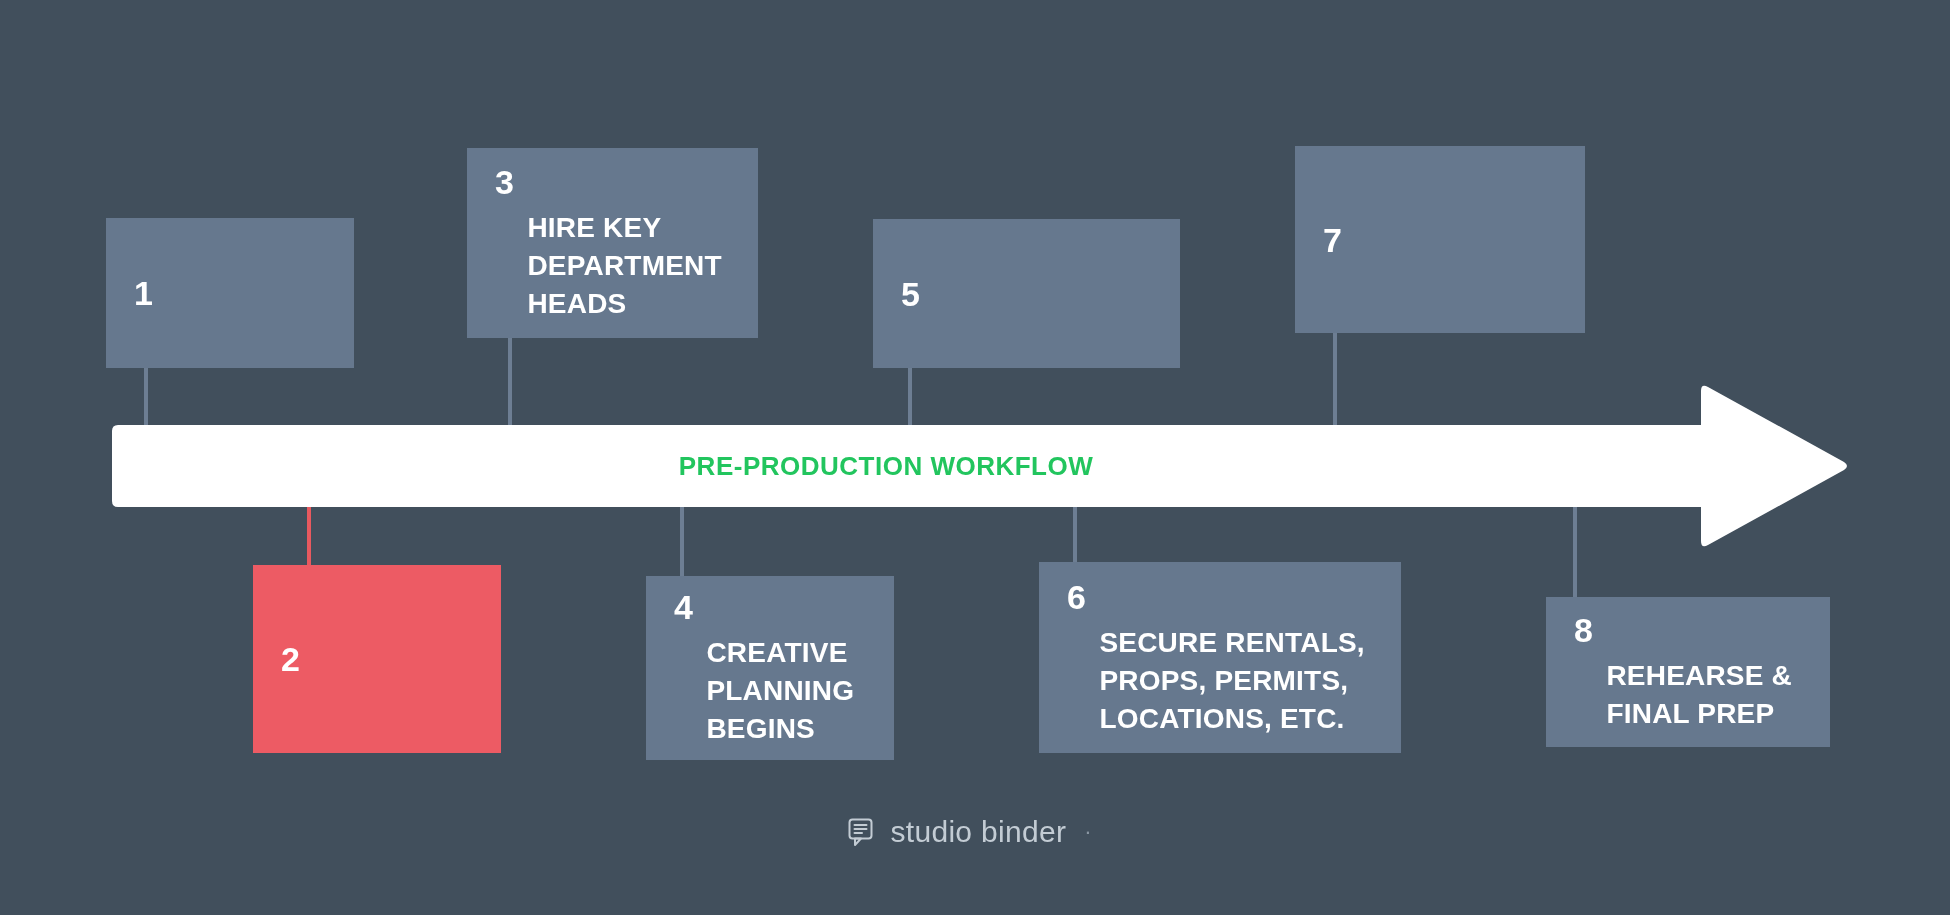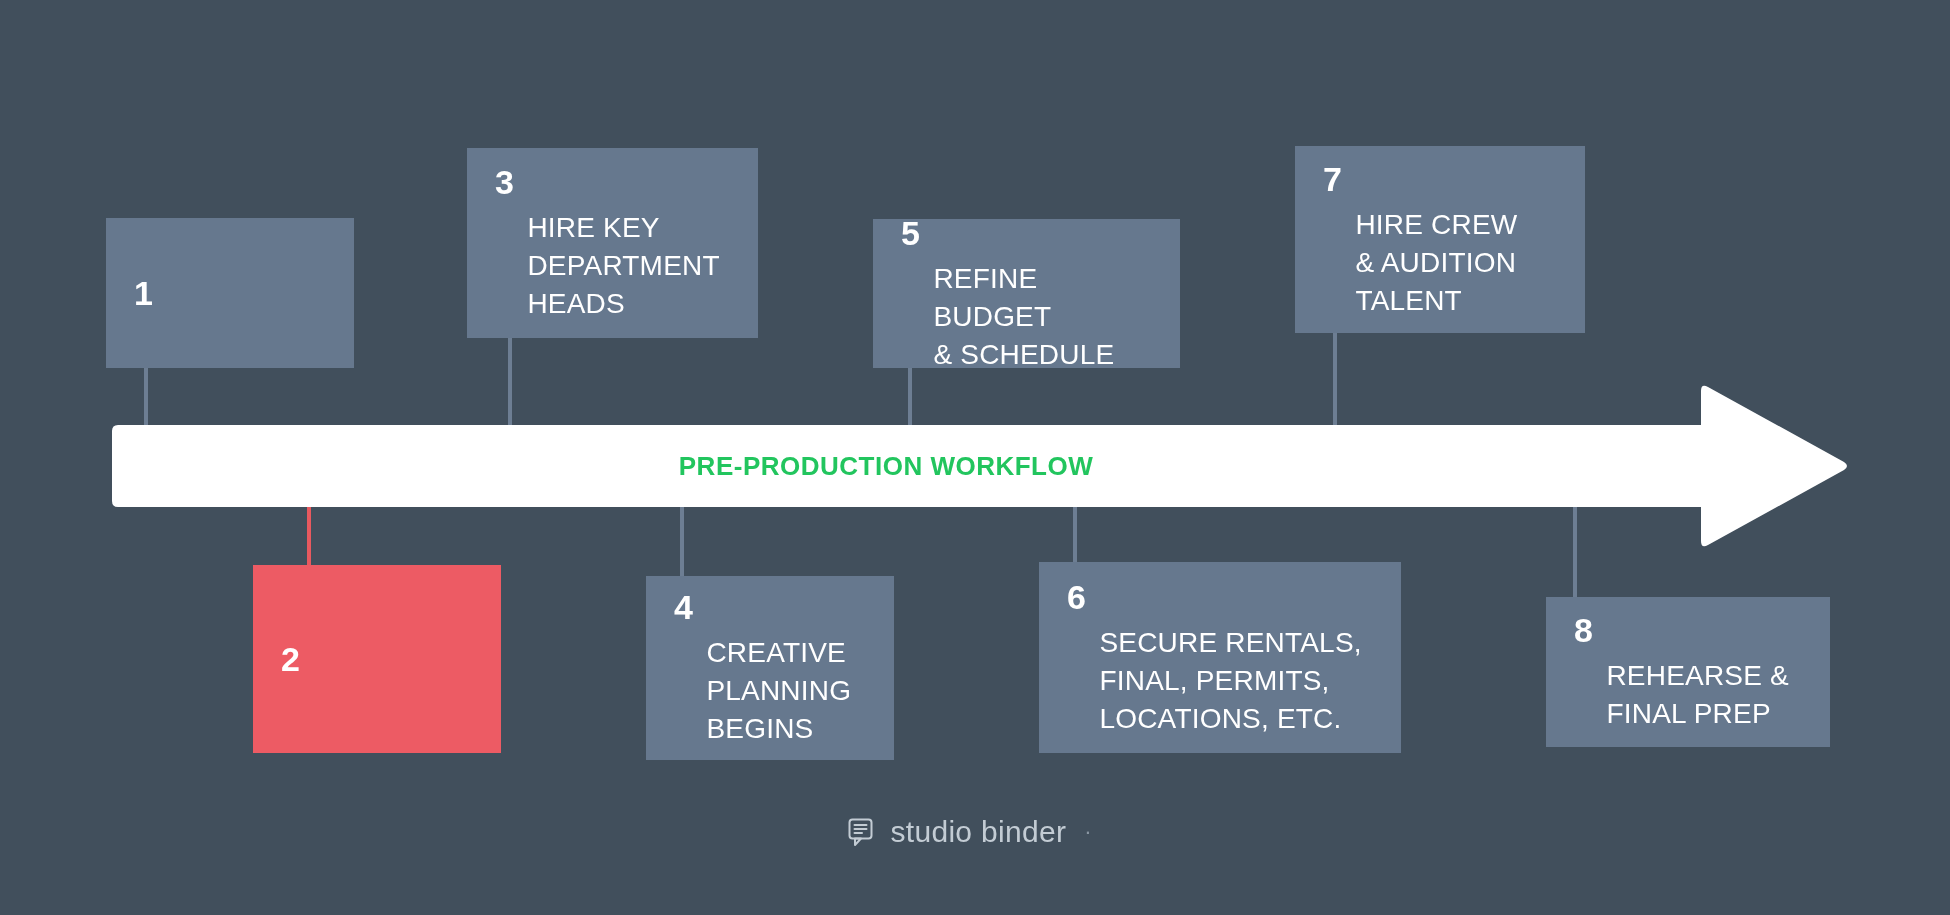--- a/index.html
+++ b/index.html
@@ -50,21 +50,21 @@
     font-size: 34px;
     font-weight: bold;
     color: #ffffff;
     line-height: 38px;
     margin-right: 14px;
     flex: 0 0 auto;
     letter-spacing: -0.5px;
   }
   .step-label {
     font-size: 28px;
-    font-weight: 400;
+    font-weight: 700;
     color: #ffffff;
     line-height: 38px;
     letter-spacing: 0.2px;
     white-space: pre-line;
     margin-top: 46px;
   }
 
   
   #banner-wrap {
     position: absolute;
@@ -153,31 +153,26 @@
       <span class="step-num">3</span>
       <span class="step-label">HIRE KEY
 DEPARTMENT
 HEADS</span>
     </div>
   </div>
 
   <div class="step-box" style="left:873px; top:219px; width:307px; height:149px;">
     <div class="step-inner">
       <span class="step-num">5</span>
-      <span class="step-label">REFINE BUDGET
-&amp; SCHEDULE</span>
     </div>
   </div>
 
   <div class="step-box" style="left:1295px; top:146px; width:290px; height:187px;">
     <div class="step-inner">
       <span class="step-num">7</span>
-      <span class="step-label">HIRE CREW
-&amp; AUDITION
-TALENT</span>
     </div>
   </div>
 
   <div class="step-box accent" style="left:253px; top:565px; width:248px; height:188px;">
     <div class="step-inner">
       <span class="step-num">2</span>
     </div>
   </div>
 
   <div class="step-box" style="left:646px; top:576px; width:248px; height:184px;">
@@ -186,21 +181,21 @@
       <span class="step-label">CREATIVE
 PLANNING
 BEGINS</span>
     </div>
   </div>
 
   <div class="step-box" style="left:1039px; top:562px; width:362px; height:191px;">
     <div class="step-inner">
       <span class="step-num">6</span>
       <span class="step-label">SECURE RENTALS,
-FINAL, PERMITS,
+PROPS, PERMITS,
 LOCATIONS, ETC.</span>
     </div>
   </div>
 
   <div class="step-box" style="left:1546px; top:597px; width:284px; height:150px;">
     <div class="step-inner">
       <span class="step-num">8</span>
       <span class="step-label">REHEARSE &amp;
 FINAL PREP</span>
     </div>

